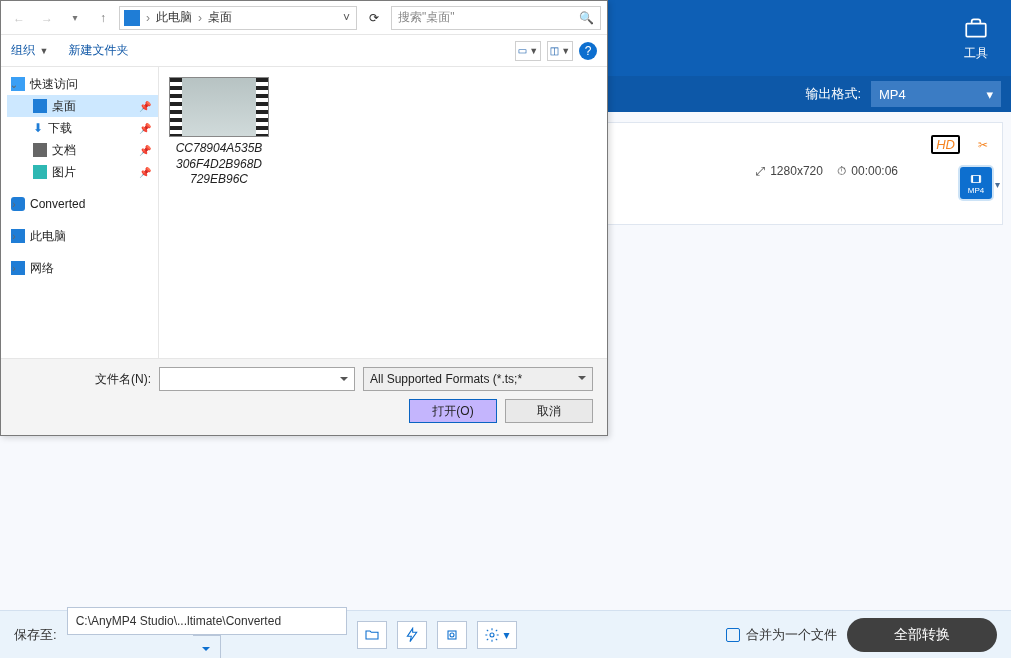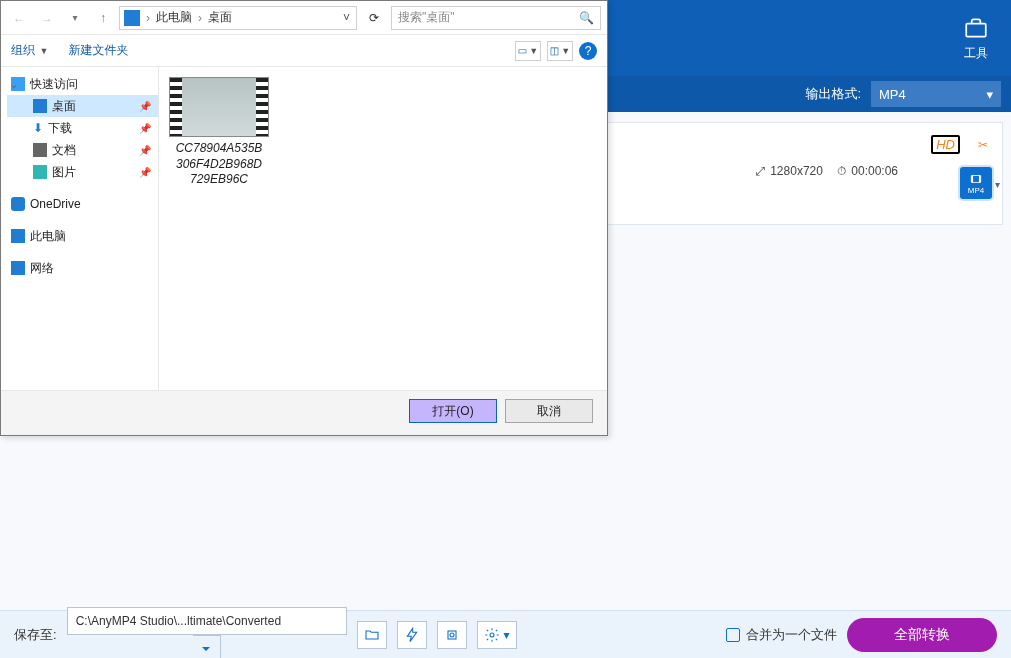--- a/index.html
+++ b/index.html
@@ -30,21 +30,21 @@
 
 .bottom-bar { position:absolute; left:0; right:0; bottom:0; height:48px; background:#eaf3fb; border-top:1px solid #d3e0ef; display:flex; align-items:center; padding:0 14px; gap:10px; }
 .bottom-label { color:#333; font-size:13px;}
 .path-wrap { display:flex; align-items:center;flex-direction:column; }
 .path-input { width:280px; height:28px; border:1px solid #b8c6d9; background:#fff; padding:0 8px; font-size:12px; color:#333; display:flex; align-items:center; }
 .path-drop { width:28px; height:28px; border:1px solid #b8c6d9; border-left:none; display:flex; align-items:center; justify-content:center;}
 .path-drop::after{content:"";border:4px solid transparent;border-top-color:#0d6fcf;margin-top:4px;}
 .sq-btn { width:30px; height:28px; border:1px solid #b8c6d9; background:#fff; display:flex; align-items:center; justify-content:center; color:#0d6fcf;}
 .check-merge { display:flex; align-items:center; gap:6px; margin-left:auto; color:#333; font-size:13px;}
 .check-merge .box { width:14px; height:14px; border:1.5px solid #0d6fcf; border-radius:2px;}
-.convert-btn { width:150px; height:34px; background:#a21caf; color:#fff; border-radius:17px; display:flex; align-items:center; justify-content:center; font-size:14px;}
+.convert-btn { width:150px; height:34px; background:#404040; color:#fff; border-radius:17px; display:flex; align-items:center; justify-content:center; font-size:14px;}
 
 
 .dlg { position:absolute; left:0; top:0; width:608px; height:436px; background:#fff; border:1px solid #7a7a7a; box-shadow:2px 2px 6px rgba(0,0,0,.15); display:flex; flex-direction:column;}
 .dlg-nav { height:34px; display:flex; align-items:center; padding:0 6px; gap:4px; border-bottom:1px solid #e6e6e6;}
 .nav-ic { width:24px; height:24px; display:flex; align-items:center; justify-content:center; color:#777;}
 .nav-ic.dis { color:#c5c5c5;}
 .crumb-box { flex:1; height:24px; border:1px solid #cfcfcf; display:flex; align-items:center; padding:0 4px; gap:4px; font-size:12px; color:#333; position:relative; }
 .crumb-box .pcicon { width:16px; height:16px; background:#1f7dd6;}
 .crumb-box .grey-car{ color:#888; margin:0 2px;}
 .crumb-box .chev{ position:absolute; right:6px; color:#555;}
@@ -250,21 +250,21 @@
         </div>
       <div class="tree-item l2">
           <span class="ic-sq ic-img"></span>
           <span>图片</span>
           <span class="pin">📌</span>
         </div>
       <div style="height:10px"></div>
       <div class="tree-item">
           <span class="exp">›</span>
           <span class="ic-sq ic-cloud"></span>
-          <span>OneDrive</span>
+          <span>Converted</span>
         </div>
       <div style="height:10px"></div>
       <div class="tree-item">
           <span class="exp">›</span>
           <span class="ic-sq ic-pc"></span>
           <span>此电脑</span>
         </div>
       <div style="height:10px"></div>
       <div class="tree-item">
           <span class="exp">›</span>
@@ -277,20 +277,27 @@
       <div class="file-card">
         <div class="thumb"></div>
         <div>CC78904A535B</div>
         <div>306F4D2B968D</div>
         <div>729EB96C</div>
       </div>
     </div>
   </div>
 
   <div class="dlg-footer">
+    <div class="fname-row">
+      <label style="margin-left:80px;">文件名(N):</label>
+      <div class="fname-in"></div>
+      <div class="filter-sel">
+        <span>All Supported Formats (*.ts;*</span>
+      </div>
+    </div>
     <div class="btn-row">
       <div class="btn primary">
           <span>打开(O)</span>
         </div>
       <div class="btn">
           <span>取消</span>
         </div>
     </div>
   </div>
 

